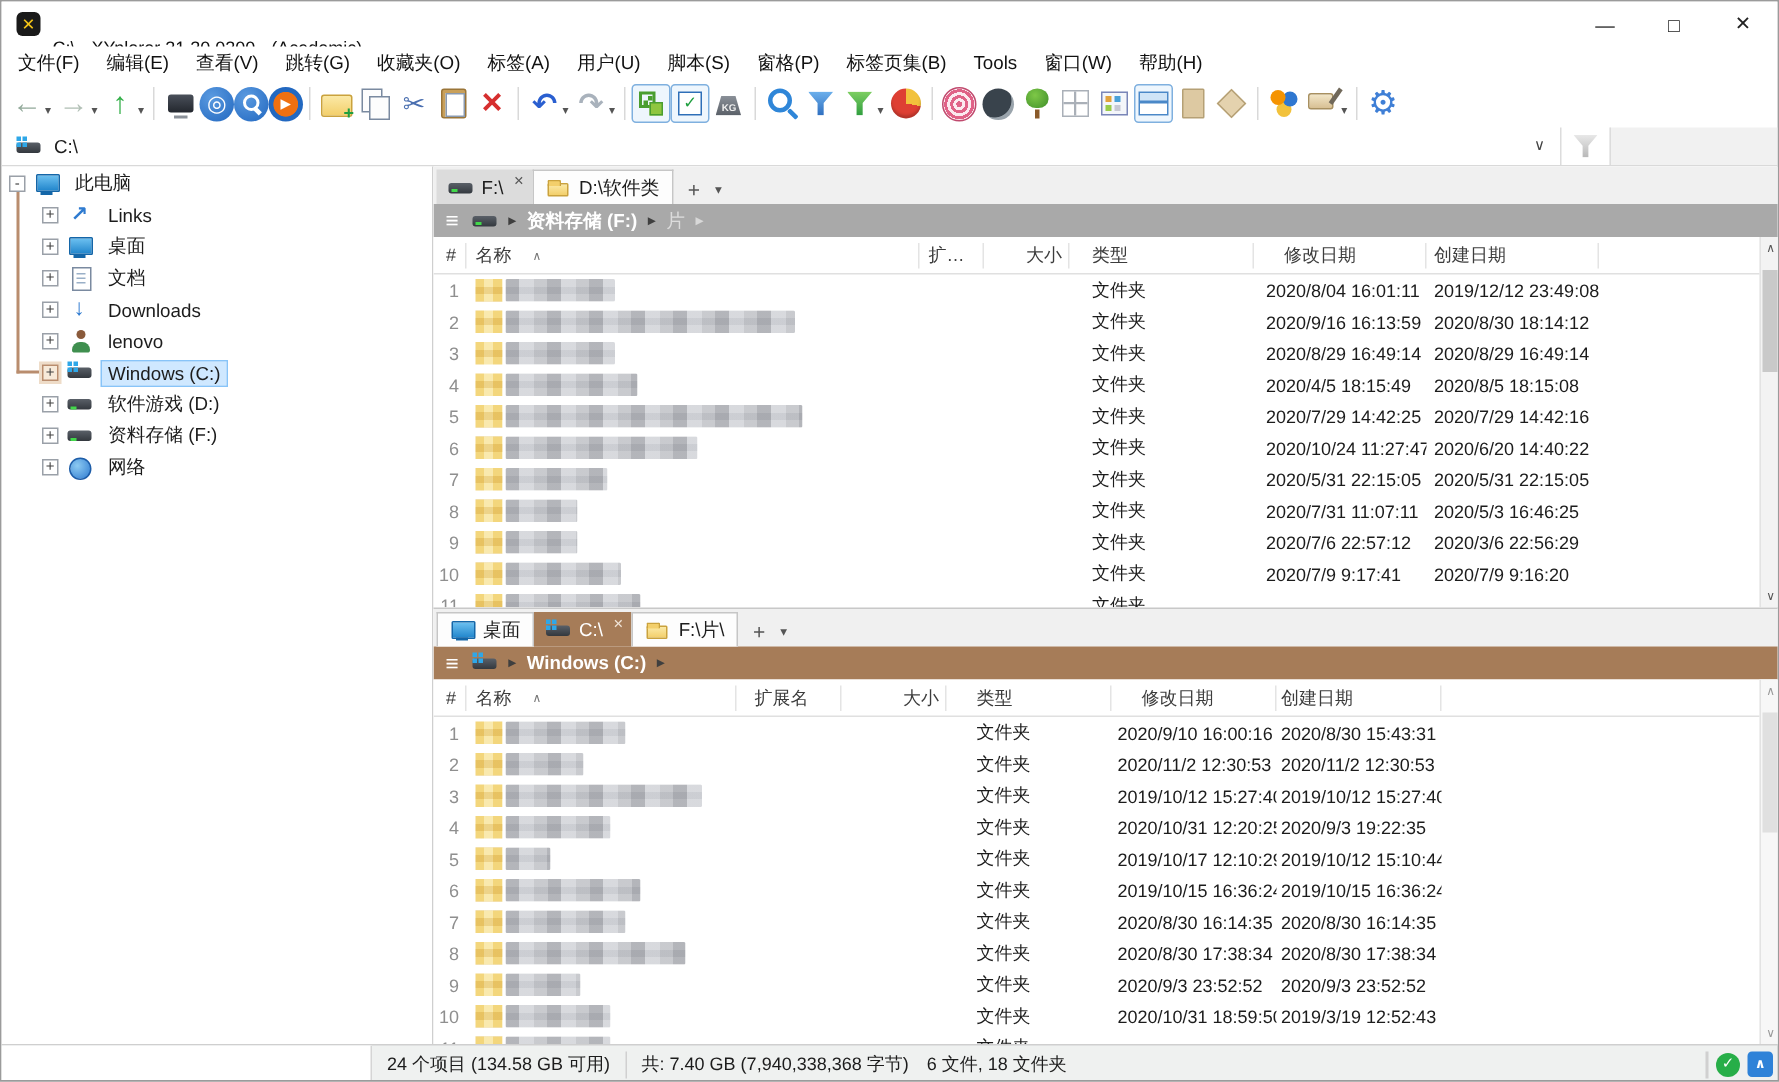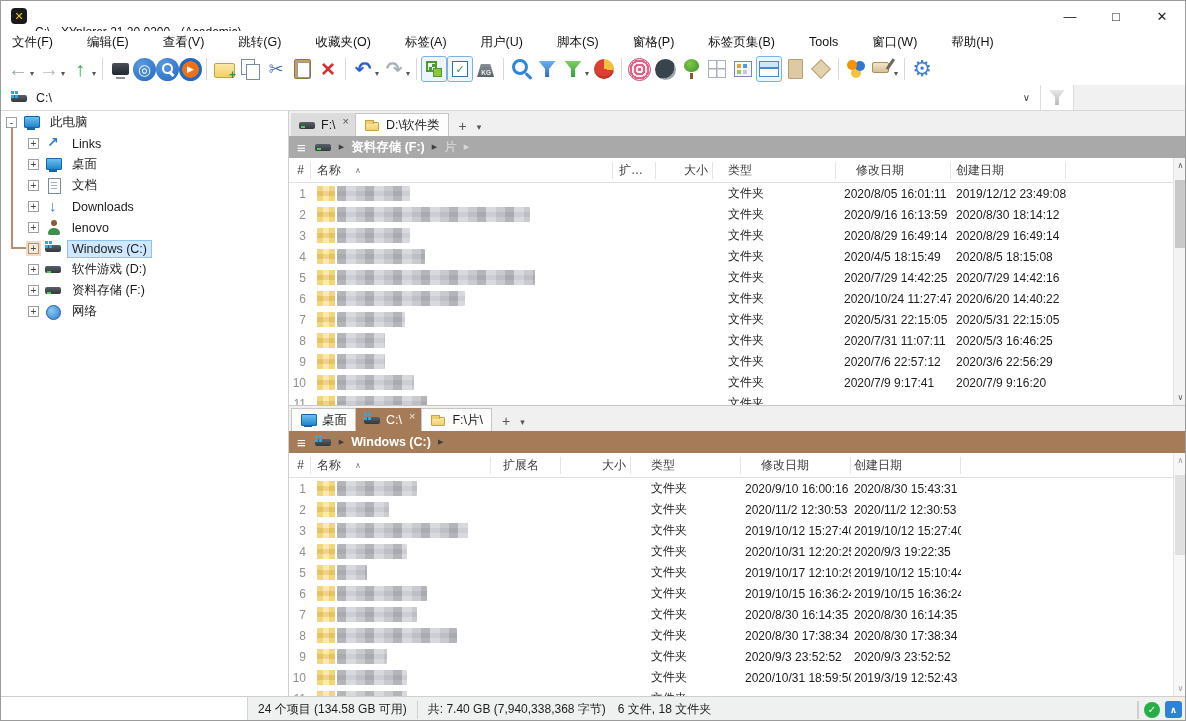--- a/index.html
+++ b/index.html
@@ -14,21 +14,21 @@
   .applogo { width:16px; height:16px; margin-left:10px; background:#1a1a1a; border-radius:4px;
              color:#f5c518; font-size:11px; font-weight:bold; display:flex; align-items:center;
              justify-content:center; }
   .title-text { margin-left:8px; font-size:12px; color:#111;margin-top:32px; }
   .wincontrols { margin-left:auto; display:flex; height:100%; }
   .wbtn { width:46px; height:100%; display:flex; align-items:center; justify-content:center;
           font-size:13px; color:#222; }
 
   
   .menubar { position:absolute; left:0; top:30px; width:100%; height:22px; background:#fff;
-             display:flex; align-items:center; padding-left:2px;gap:16px; }
+             display:flex; align-items:center; padding-left:2px; }
   .mitem { padding:2px 9px; font-size:12.5px; color:#111; }
 
   
   .toolbar { position:absolute; left:0; top:52px; width:100%; height:32px; background:#fff;
              display:flex; align-items:center; padding-left:4px; }
   .tb { width:26px; height:26px; position:relative; display:flex; align-items:center;
         justify-content:center; flex:none; border-radius:3px; }
   .tbsep { width:1px; height:22px; background:#d9d9d9; margin:0 4px; flex:none; }
   .caret { font-size:8px; color:#555; margin:8px 2px 0 -1px; flex:none; }
   .boxed { border:1px solid #7fb0df; background:#eef6fd; }
@@ -486,21 +486,21 @@
             <span class="c-num">1</span>
             <span class="c-icon">
               <span class="pxfolder"></span>
             </span>
             <span class="c-name">
               <span class="pxname" style="width: 73px;"></span>
             </span>
             <span class="c-ext"></span>
             <span class="c-size"></span>
             <span class="c-type">文件夹</span>
-            <span class="c-mod">2020/8/05 16:01:11</span>
+            <span class="c-mod">2020/8/04 16:01:11</span>
             <span class="c-cre">2019/12/12 23:49:08</span>
           </div>
 
           <div class="frow">
             <span class="c-num">2</span>
             <span class="c-icon">
               <span class="pxfolder"></span>
             </span>
             <span class="c-name">
               <span class="pxname" style="width: 193px;"></span>

